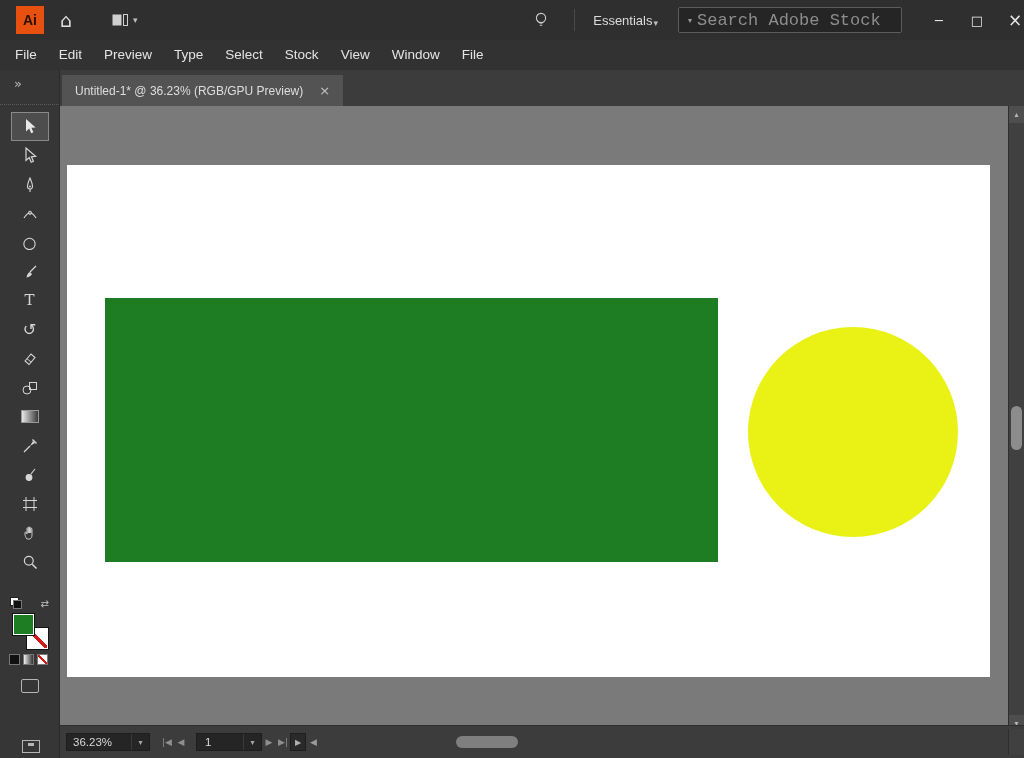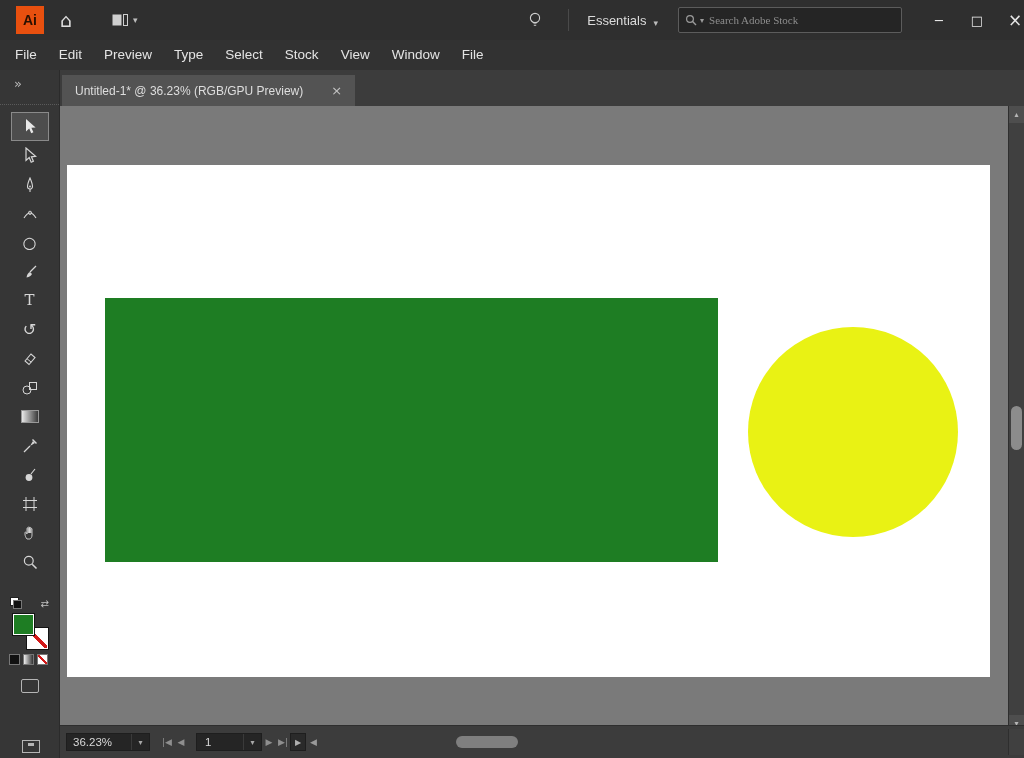--- a/index.html
+++ b/index.html
@@ -12,41 +12,41 @@
   .titlebar{position:absolute;left:0;top:0;width:1024px;height:40px;background:#2f2f2f;
             display:flex;align-items:center;padding-left:10px;}
   .ai-logo{width:28px;height:28px;margin-left:6px;background:#e8500f;color:#2a1000;
            font-weight:bold;font-size:14px;display:flex;align-items:center;justify-content:center;}
   .tb-home{margin-left:16px;color:#e0e0e0;font-size:19px;line-height:1;cursor:default;}
   .tb-arrange{margin-left:40px;display:flex;align-items:center;gap:5px;color:#bdbdbd;}
   .tb-arrange .chev,.workspace .chev{font-size:9px;color:#bdbdbd;}
   .tb-spacer{flex:1;}
   .tb-bulb{margin-right:14px;display:flex;align-items:center;}
   .tb-sep{width:1px;height:22px;background:#4a4a4a;margin:0 12px;}
-  .workspace{display:flex;align-items:flex-end;gap:7px;color:#dcdcdc;font-size:13px;padding:0 6px;}
+  .workspace{display:flex;align-items:flex-end;gap:1px;color:#dcdcdc;font-size:13px;padding:0 6px;}
   .searchbox{margin-left:14px;width:210px;height:24px;background:#252525;border:1px solid #5c5c5c;
              border-radius:2px;display:flex;align-items:center;padding:0 6px;gap:3px;}
   .searchbox .chev{font-size:8px;color:#9a9a9a;}
   .searchbox input{flex:1;background:transparent;border:none;outline:none;color:#cfcfcf;
-                   font-size:11px;font-family:Liberation Serif, serif;}
+                   font-size:17px;font-family:Liberation Mono, monospace;}
   .searchbox input::placeholder{color:#8d8d8d;}
   .win-controls{display:flex;margin-left:18px;height:40px;}
   .wc{width:38px;height:40px;display:flex;align-items:center;justify-content:center;
       color:#e6e6e6;font-size:13px;}
   .wc.close{font-size:17px;}
 
   
   .menubar{position:absolute;left:0;top:40px;width:1024px;height:30px;background:#323232;
            display:flex;align-items:center;padding-left:4px;box-sizing:border-box;}
   .menu-item{padding:0 11px;color:#e4e4e4;font-size:13.5px;line-height:30px;}
 
   
   .tabstrip{position:absolute;left:60px;top:70px;right:0;height:36px;background:#3c3c3c;}
   .doc-tab{position:absolute;left:2px;top:5px;height:31px;background:#535353;
-           display:flex;align-items:center;padding:0 13px;gap:28px;}
+           display:flex;align-items:center;padding:0 13px;gap:16px;}
   .doc-tab .t-title{color:#dedede;font-size:12px;white-space:nowrap;}
   .doc-tab .t-close{color:#c4c4c4;font-size:13px;}
 
   
   .toolbar{position:absolute;left:0;top:70px;width:60px;bottom:0;background:#363636;
            border-right:1px solid #2b2b2b;box-sizing:border-box;}
   .tb-head{height:34px;position:relative;border-bottom:1px dotted #5a5a5a;}
   .tb-expand{position:absolute;left:14px;top:6px;color:#b8b8b8;font-size:13px;}
   .tools{padding-top:6px;}
   .tool{width:36px;height:27px;margin:2px auto;display:flex;align-items:center;

